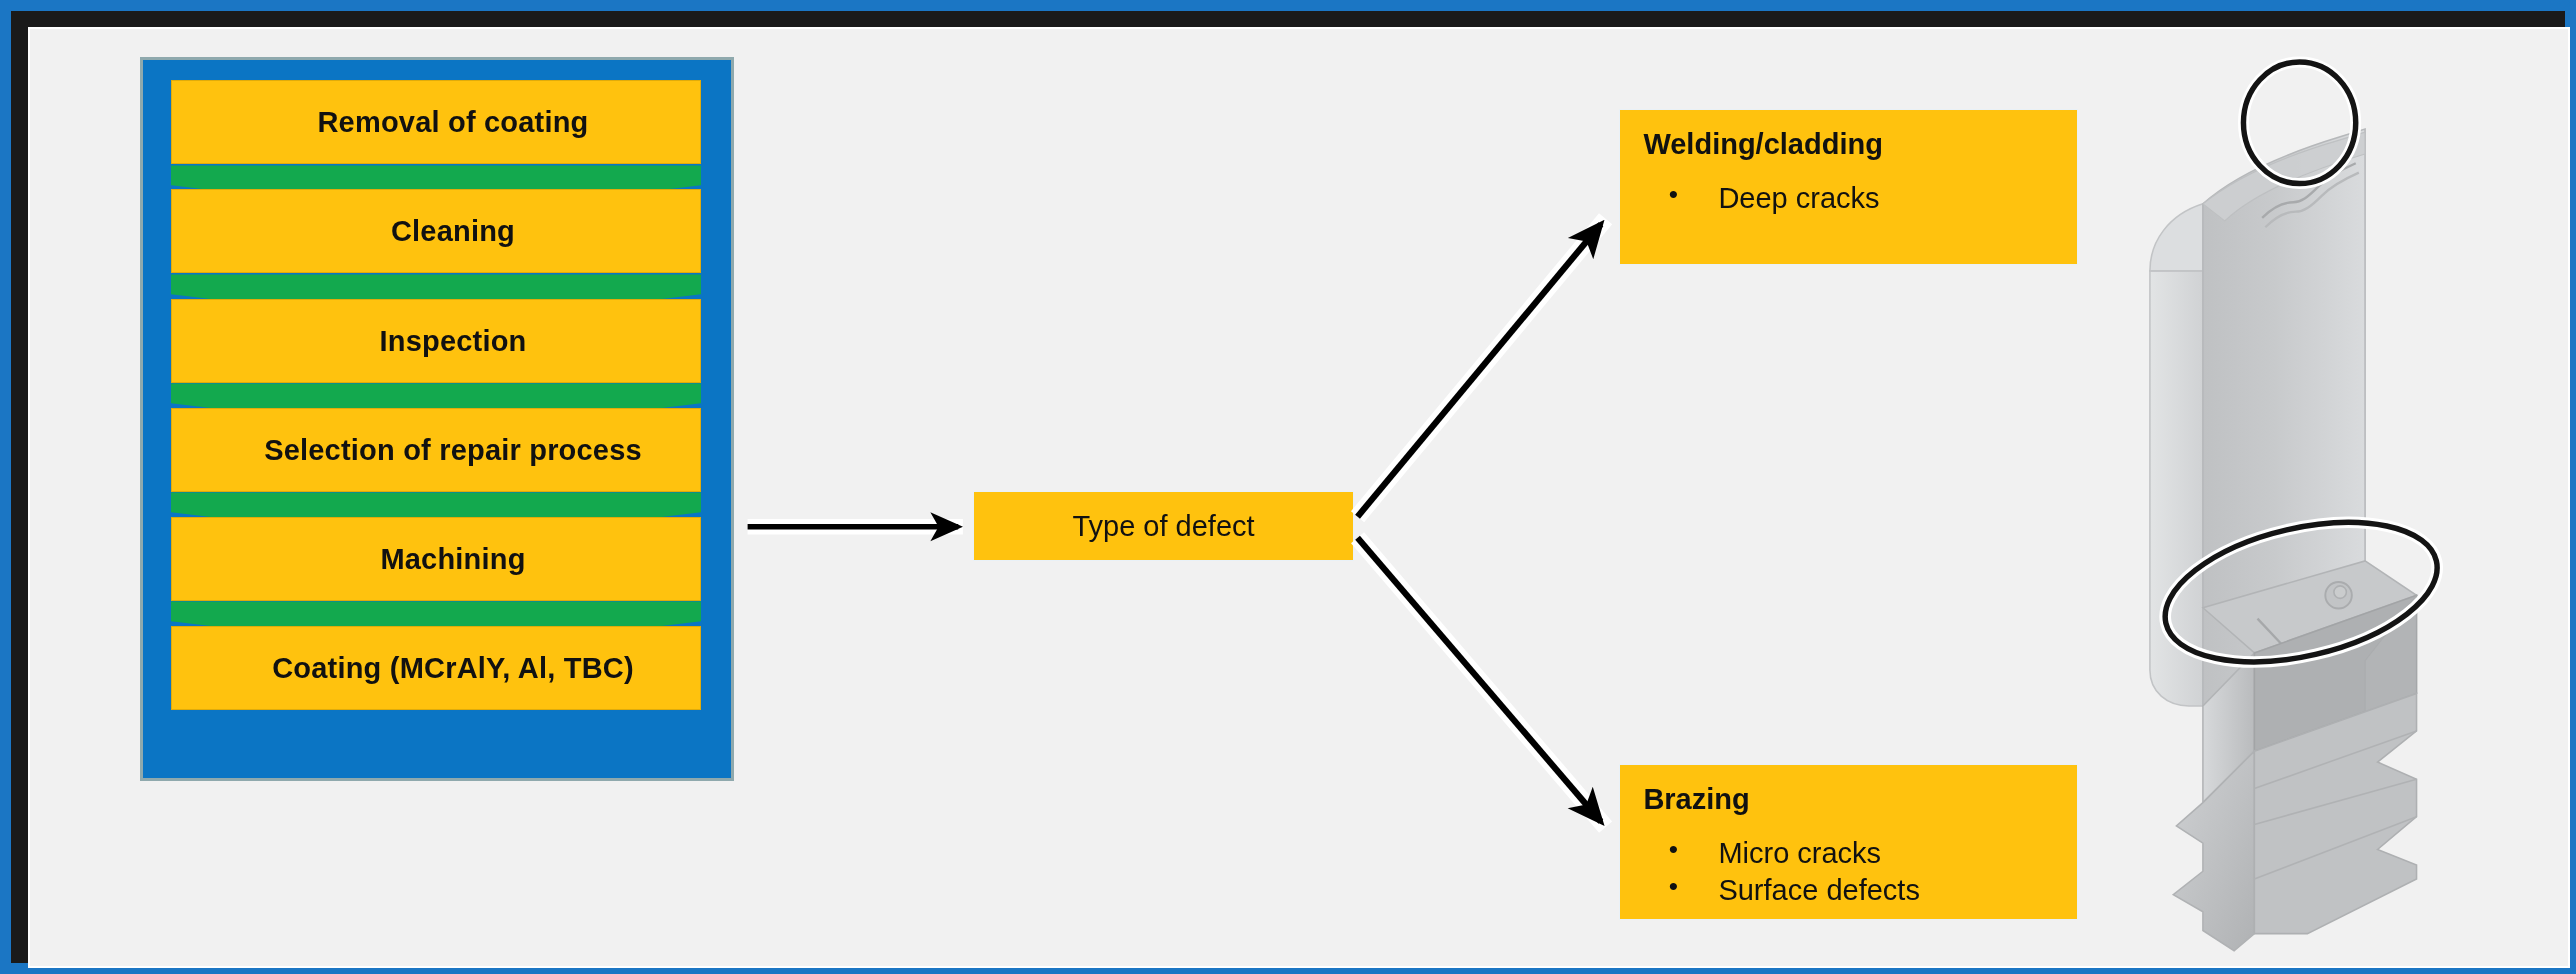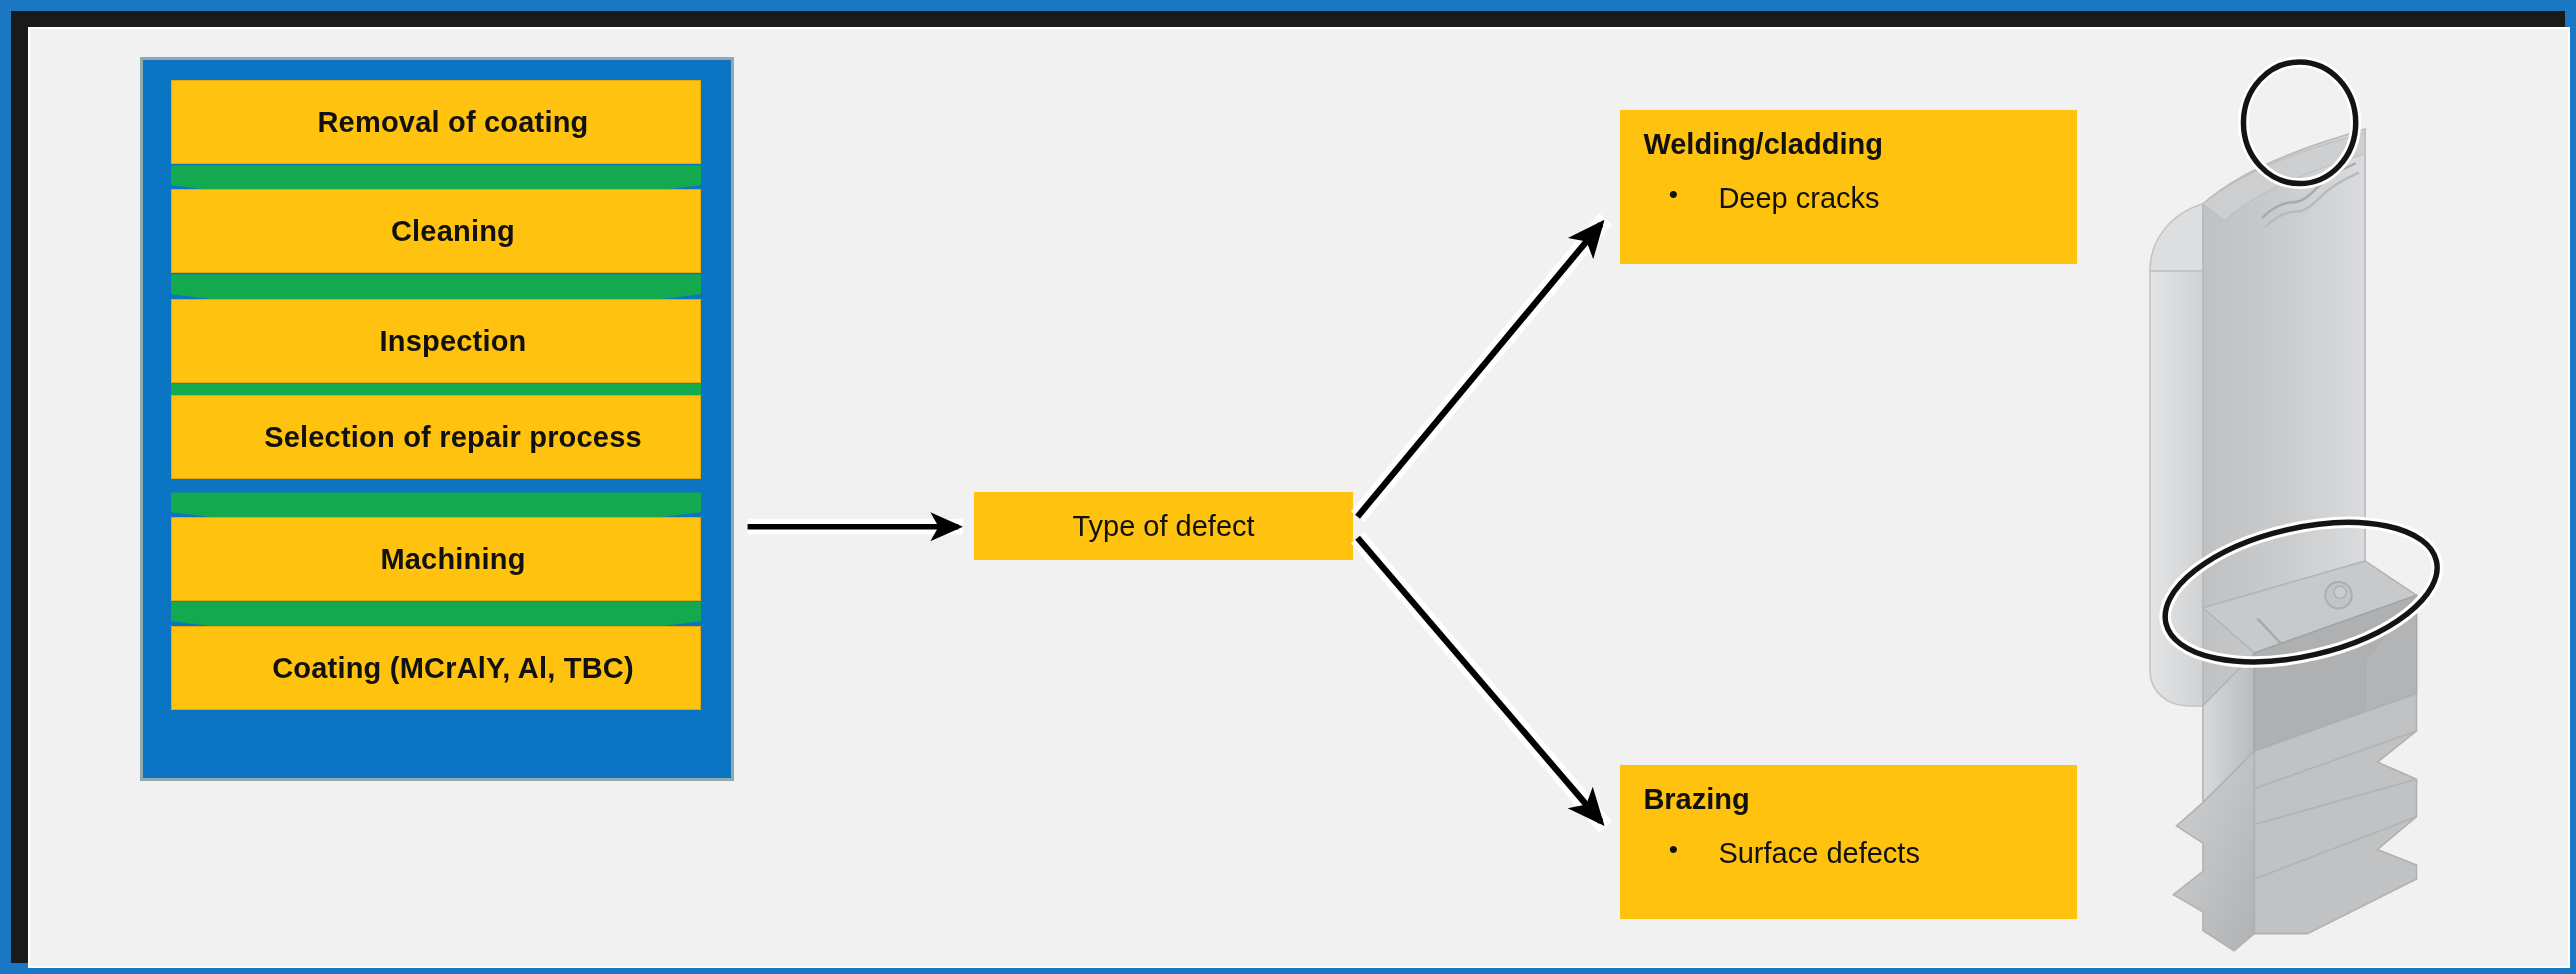--- a/index.html
+++ b/index.html
@@ -165,21 +165,21 @@
         <div class="stage-box" style="top:129px;">
           <span>Cleaning</span>
         </div>
         <div class="stage-chevron" style="top:214px;"></div>
 
         <div class="stage-box" style="top:239px;">
           <span>Inspection</span>
         </div>
         <div class="stage-chevron" style="top:323px;"></div>
 
-        <div class="stage-box" style="top:335px;align-items:center;">
+        <div class="stage-box" style="top:348px;align-items:center;">
           <span>Selection of repair process</span>
         </div>
         <div class="stage-chevron" style="top:432px;"></div>
 
         <div class="stage-box" style="top:457px;">
           <span>Machining</span>
         </div>
         <div class="stage-chevron" style="top:541px;"></div>
 
         <div class="stage-box" style="top:566px;">
@@ -194,20 +194,21 @@
       <div id="outcome-welding" class="outcome-card">
         <div class="outcome-title">Welding/cladding</div>
         <ul class="outcome-bullets">
           <li>Deep cracks</li>
         </ul>
       </div>
 
       <div id="outcome-brazing" class="outcome-card">
         <div class="outcome-title">Brazing</div>
         <ul class="outcome-bullets">
+          <li>Micro cracks</li>
           <li>Surface defects</li>
         </ul>
       </div>
 
       <svg id="connectors" viewBox="0 0 3259 1206">
         <defs>
           <marker id="arrowhead" markerWidth="6" markerHeight="6" refX="5.1" refY="3" orient="auto" markerUnits="strokeWidth">
             <path d="M0,0.35 L6,3 L0,5.65 L1.5,3 Z" fill="#000000"></path>
           </marker>
         </defs>

